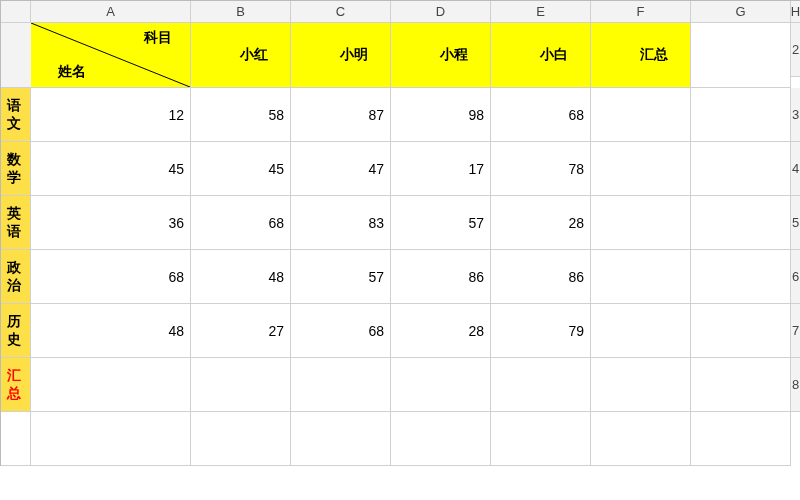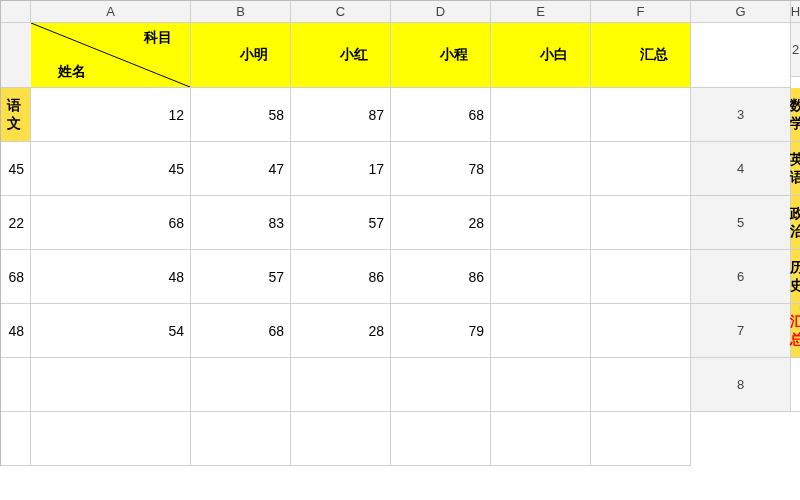--- a/index.html
+++ b/index.html
@@ -101,70 +101,71 @@
   <div class="hdr">H</div>
 
   <div class="rownum row1-h">1</div>
   <div class="cell diag row1-h">
     <svg viewBox="0 0 160 65" preserveAspectRatio="none">
       <line x1="0" y1="0" x2="160" y2="65" stroke="#000" stroke-width="1"></line>
     </svg>
     <span class="top">科目</span>
     <span class="bottom">姓名</span>
   </div>
+  <div class="cell ycell row1-h">小红</div>
   <div class="cell ycell row1-h">小明</div>
-  <div class="cell ycell row1-h">小红</div>
   <div class="cell ycell row1-h">小程</div>
   <div class="cell ycell row1-h">小白</div>
   <div class="cell ycell row1-h">汇总</div>
   <div class="cell row1-h"></div>
 
   <div class="rownum row-h">2</div>
   <div class="cell yrowlabel row-h">语文</div>
   <div class="cell row-h">12</div>
   <div class="cell row-h">58</div>
   <div class="cell row-h">87</div>
+  <div class="cell row-h">98</div>
   <div class="cell row-h">68</div>
   <div class="cell row-h"></div>
   <div class="cell row-h"></div>
 
   <div class="rownum row-h">3</div>
   <div class="cell yrowlabel row-h">数学</div>
   <div class="cell row-h">45</div>
   <div class="cell row-h">45</div>
   <div class="cell row-h">47</div>
   <div class="cell row-h">17</div>
   <div class="cell row-h">78</div>
   <div class="cell row-h"></div>
   <div class="cell row-h"></div>
 
   <div class="rownum row-h">4</div>
   <div class="cell yrowlabel row-h">英语</div>
-  <div class="cell row-h">22</div>
+  <div class="cell row-h">36</div>
   <div class="cell row-h">68</div>
   <div class="cell row-h">83</div>
   <div class="cell row-h">57</div>
   <div class="cell row-h">28</div>
   <div class="cell row-h"></div>
   <div class="cell row-h"></div>
 
   <div class="rownum row-h">5</div>
   <div class="cell yrowlabel row-h">政治</div>
   <div class="cell row-h">68</div>
   <div class="cell row-h">48</div>
   <div class="cell row-h">57</div>
   <div class="cell row-h">86</div>
   <div class="cell row-h">86</div>
   <div class="cell row-h"></div>
   <div class="cell row-h"></div>
 
   <div class="rownum row-h">6</div>
   <div class="cell yrowlabel row-h">历史</div>
   <div class="cell row-h">48</div>
-  <div class="cell row-h">54</div>
+  <div class="cell row-h">27</div>
   <div class="cell row-h">68</div>
   <div class="cell row-h">28</div>
   <div class="cell row-h">79</div>
   <div class="cell row-h"></div>
   <div class="cell row-h"></div>
 
   <div class="rownum row-h">7</div>
   <div class="cell yrowlabel redtext row-h">汇总</div>
   <div class="cell row-h"></div>
   <div class="cell row-h"></div>

